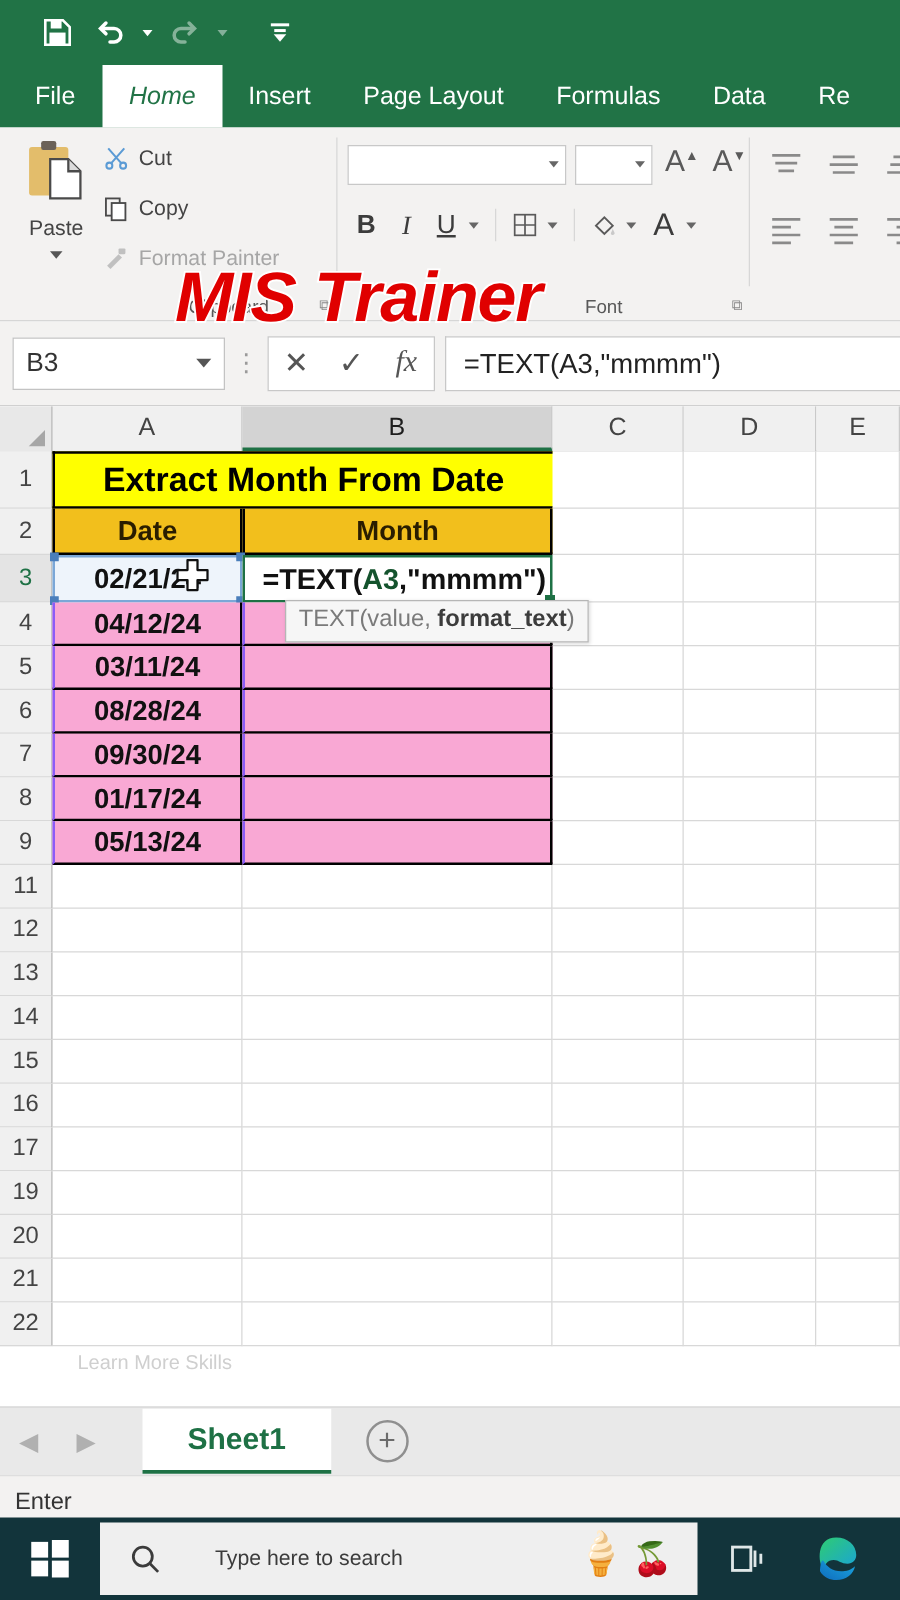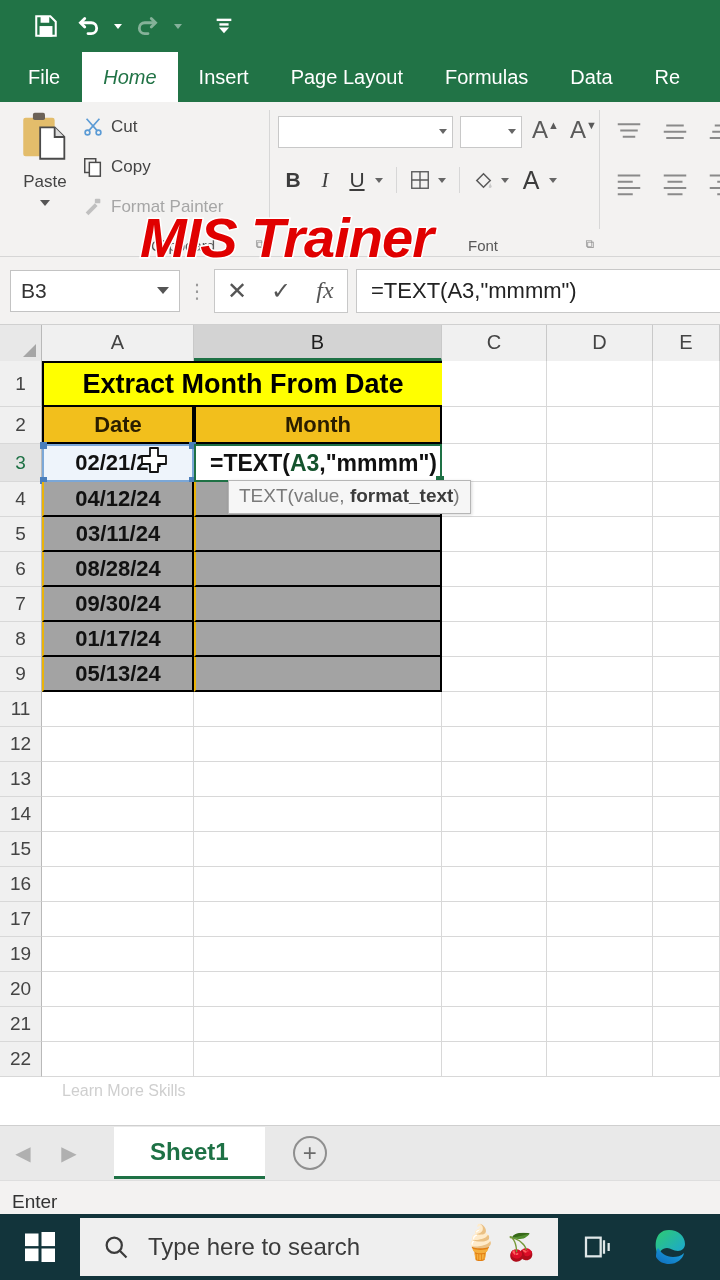--- a/index.html
+++ b/index.html
@@ -143,22 +143,22 @@
 
   
   .title-cell { background:#ffff00; font-weight:bold; font-size:27px;
     color:#000; display:flex; align-items:center; justify-content:center;
     border:2px solid #000; border-right:none; }
   .hdr-cell { background:#f2bf1c; font-weight:bold; font-size:22px;
     color:#2a1d00; display:flex; align-items:center; justify-content:center;
     border:2px solid #000; border-top:none; border-right:2px solid #000; }
   .data-cell { font-weight:bold; font-size:22px; color:#111;
     display:flex; align-items:center; justify-content:center;
-    border-left:2px solid #eab308; border-right:2px solid #000;
-    border-bottom:2px solid #000; background:#a3a3a3; }
+    border-left:2px solid #8b5cf6; border-right:2px solid #000;
+    border-bottom:2px solid #000; background:#f9a8d4; }
   .data-cell.empty { }
 
   
   #cell-b3 {
     background:#fff; border:2px solid #1e7145 !important;
     display:flex; align-items:center; padding-left:14px;
     font-size:23px; font-weight:bold; color:#111; letter-spacing:0;
   }
   #cell-b3 .ref-a3 { color:#14532d; }
   #b3-handle { position:absolute; right:-4px; bottom:-4px; width:8px;
@@ -203,21 +203,21 @@
     border-top:1px solid #dedede; }
 
   
   #taskbar { position:absolute; left:0; bottom:0; width:720px; height:66px;
     background:#12343b; display:flex; align-items:center; }
   #start-btn { width:80px; height:66px; display:flex; align-items:center;
     justify-content:center; }
   #tb-search { width:478px; height:58px; background:#efefef;
     display:flex; align-items:center; padding-left:22px; gap:18px;
     position:relative; }
-  #tb-search .sph { font-size:24px; color:#3b3b3b; }
+  #tb-search .sph { font-size:17px; color:#3b3b3b;margin-left:24px; }
   #cupcake { position:absolute; right:56px; top:4px; font-size:34px; }
   #cherry { position:absolute; right:20px; top:14px; font-size:26px; }
   #taskview { width:80px; display:flex; align-items:center;
     justify-content:center; }
   #edge-icon { width:62px; display:flex; align-items:center;
     justify-content:center; }
 </style>
 </head>
 <body>
 

